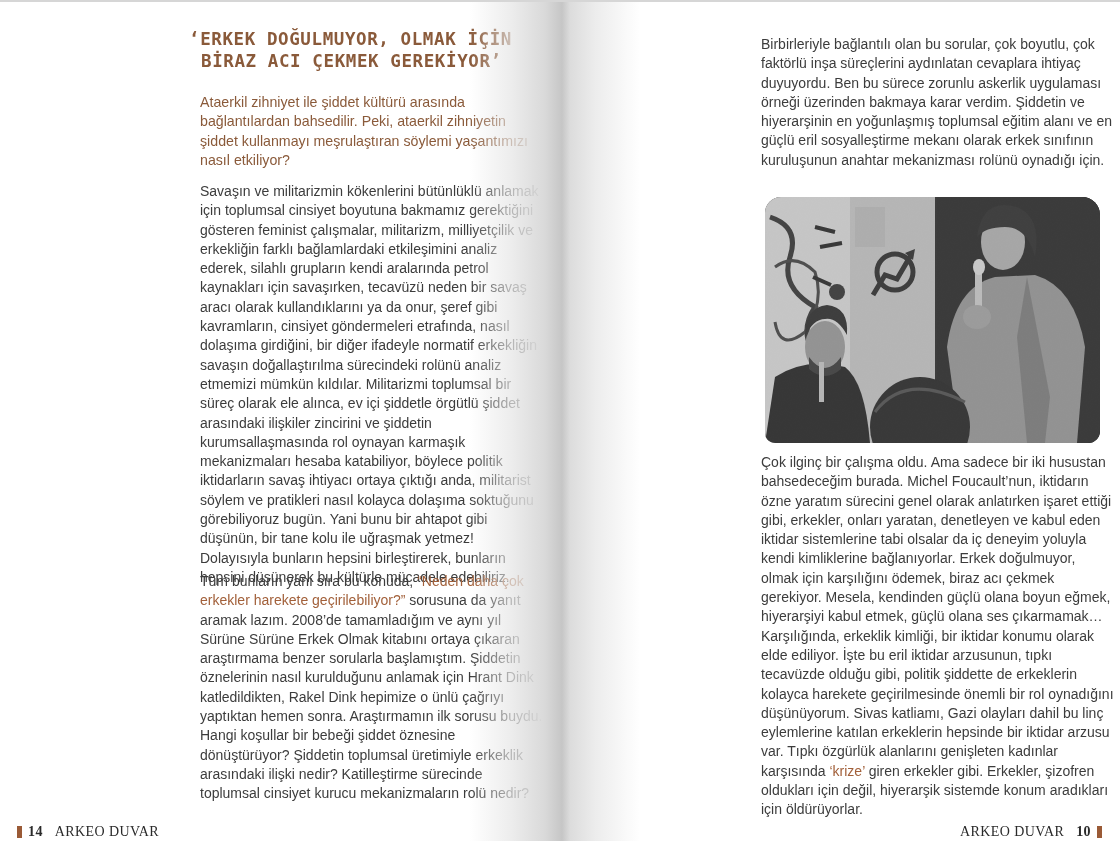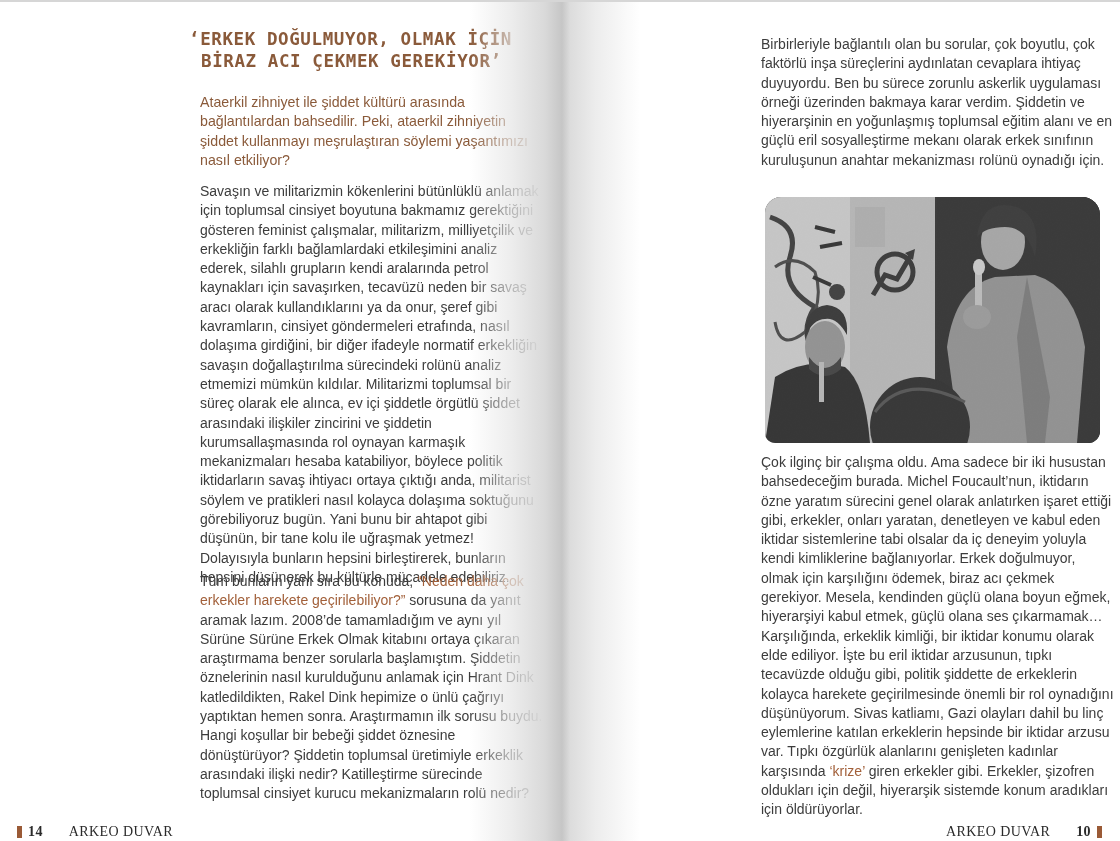--- a/index.html
+++ b/index.html
@@ -58,21 +58,21 @@
   .footer {
     position: absolute; top: 824px;
     font-family: "Liberation Serif", "DejaVu Serif", serif;
     font-size: 14px; color: #2a2a2a; letter-spacing: 0.4px;
     display: flex; align-items: center;
   }
   .footer.left { left: 17px; }
   .footer.right { right: 18px; }
   .bar { display: inline-block; width: 5px; height: 12px; background: #9a5a36; }
   .pnum { font-weight: bold; margin: 0 6px; }
-  .pub { margin: 0 20px; }
+  .pub { margin: 0 6px; }
 </style>
 </head>
 <body>
 
 <div class="topline"></div>
 
 <div class="page left">
   <h1 class="heading">
     <span>‘</span><span class="b">ERKEK DOĞULMUYOR,</span><span> OLMAK İÇİN</span>
     <span class="l2">BİRAZ ACI ÇEKMEK GEREKİYOR’</span>

